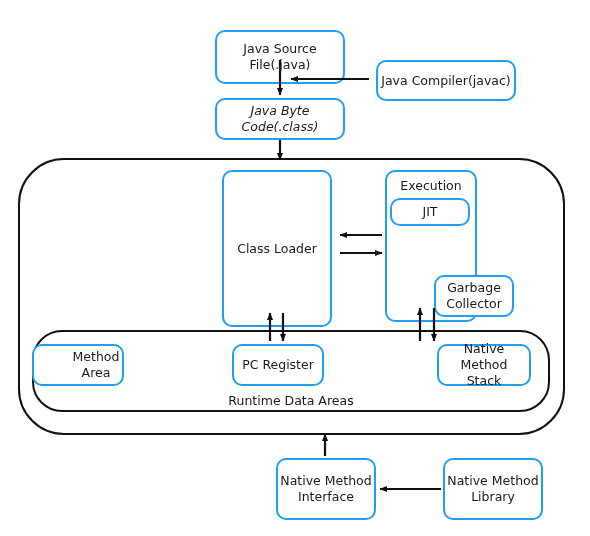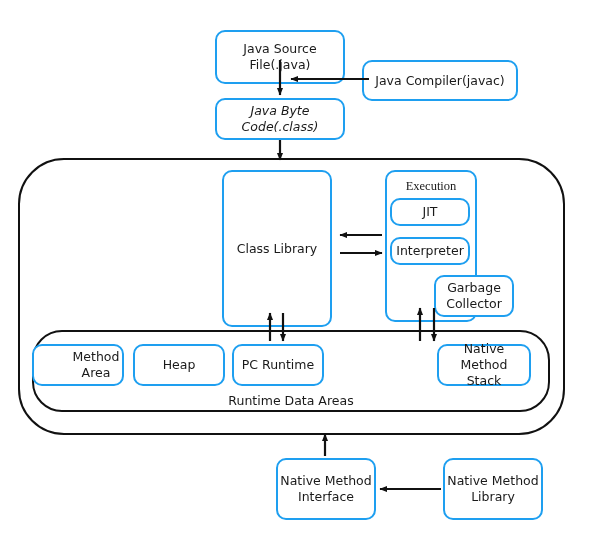--- a/index.html
+++ b/index.html
@@ -67,42 +67,40 @@
   }
 </style>
 </head>
 <body>
 
 <div id="canvas">
 
   <div class="node" style="left:215px; top:6px; width:130px; height:54px;margin-top:24px;">Java Source
 File(.java)</div>
 
-  <div class="node" style="left:362px; top:60px; width:156px; height:41px;">Java Compiler(javac)</div>
+  <div class="node" style="left:376px; top:60px; width:140px; height:41px;">Java Compiler(javac)</div>
 
   <div class="node" style="left:215px; top:98px; width:130px; height:42px;font-style:italic;">Java Byte
 Code(.class)</div>
 
   <div class="container-black" style="left:18px; top:158px; width:547px; height:277px; border-radius:46px;"></div>
 
-  <div class="node" style="left:222px; top:170px; width:110px; height:157px;">Class Library</div>
+  <div class="node" style="left:222px; top:170px; width:110px; height:157px;">Class Loader</div>
 
   <div class="exec-group" style="left:385px; top:170px; width:92px; height:152px;"></div>
-  <div class="label-plain" style="left:385px; top:178px; width:92px;font-family:Liberation Serif, serif;">Execution</div>
+  <div class="label-plain" style="left:385px; top:178px; width:92px;">Execution</div>
 
   <div class="node" style="left:390px; top:198px; width:80px; height:28px;">JIT</div>
-  <div class="node" style="left:390px; top:237px; width:80px; height:28px;">Interpreter</div>
   <div class="node" style="left:390px; top:275px; width:80px; height:42px;margin-left:44px;">Garbage
 Collector</div>
 
   <div class="container-black" style="left:32px; top:330px; width:518px; height:82px; border-radius:30px;"></div>
 
   <div class="node" style="left:32px; top:344px; width:92px; height:42px;padding-left:36px;">Method Area</div>
-  <div class="node" style="left:133px; top:344px; width:92px; height:42px;">Heap</div>
-  <div class="node" style="left:232px; top:344px; width:92px; height:42px;">PC Runtime</div>
+  <div class="node" style="left:232px; top:344px; width:92px; height:42px;">PC Register</div>
   <div class="node" style="left:437px; top:344px; width:94px; height:42px;">Native Method
 Stack</div>
 
   <div class="label-plain" style="left:32px; top:393px; width:518px;">Runtime Data Areas</div>
 
   <div class="node" style="left:276px; top:458px; width:100px; height:62px;">Native Method
 Interface</div>
   <div class="node" style="left:443px; top:458px; width:100px; height:62px;">Native Method
 Library</div>
 

